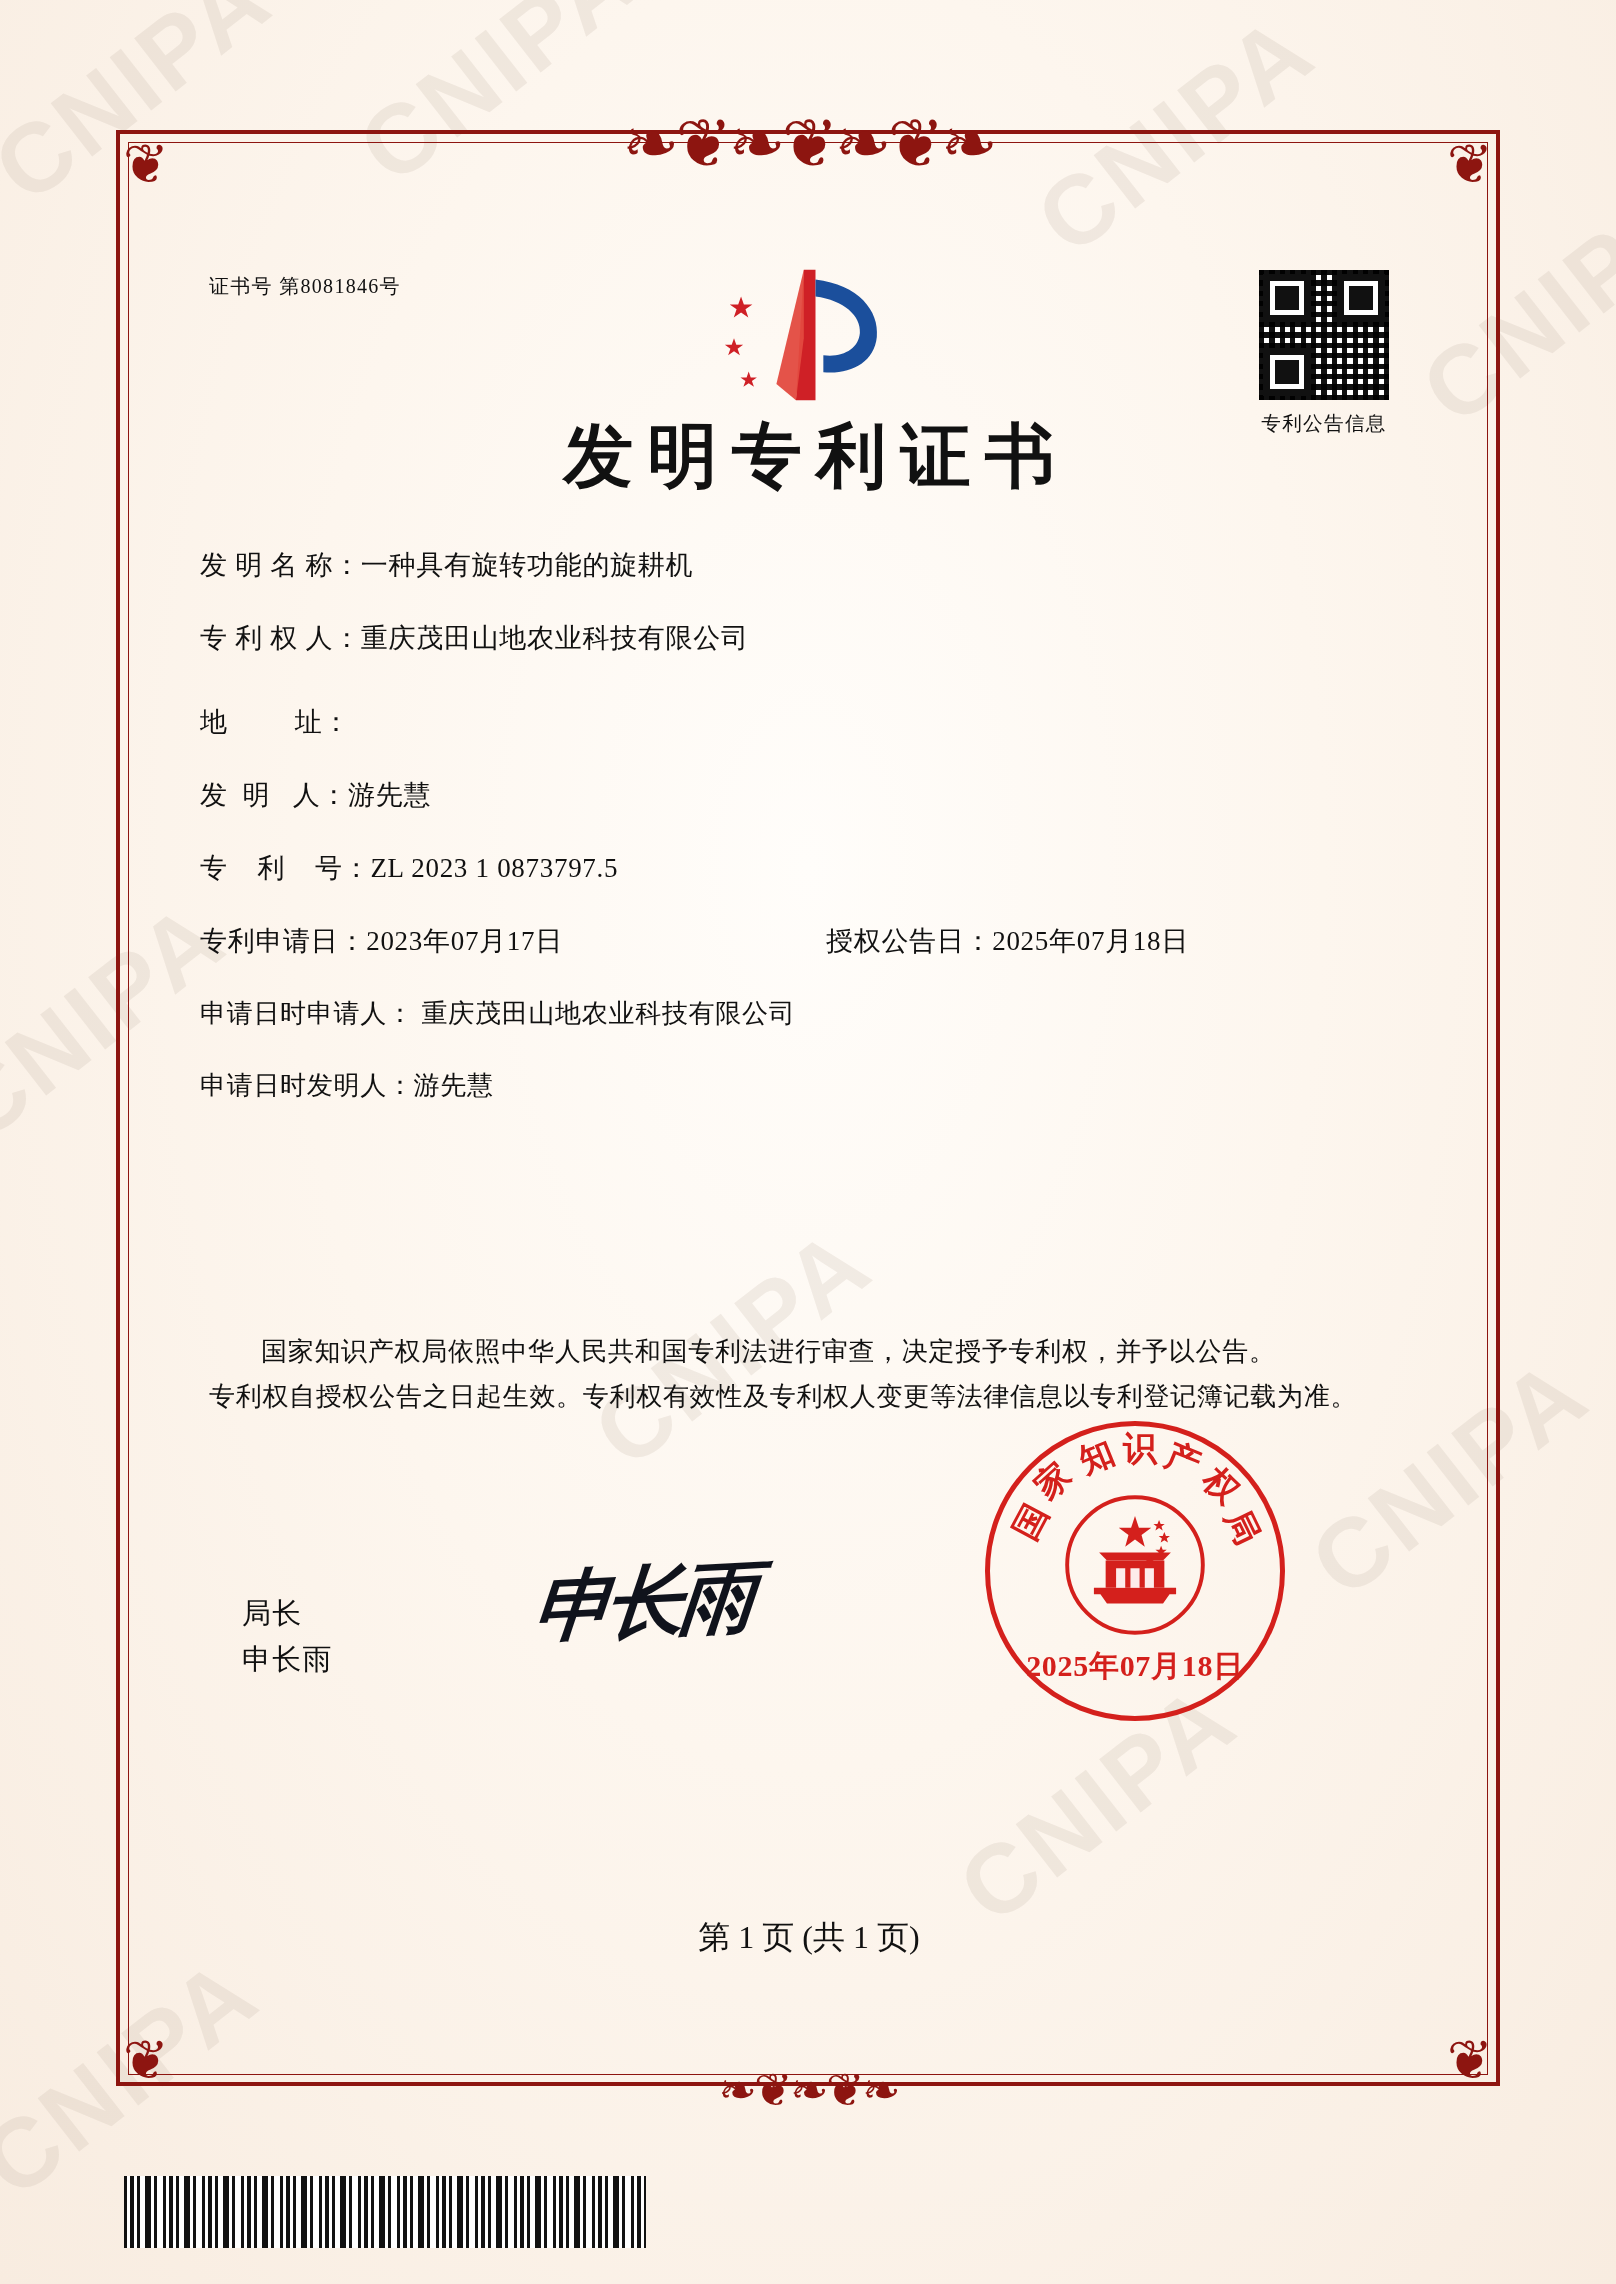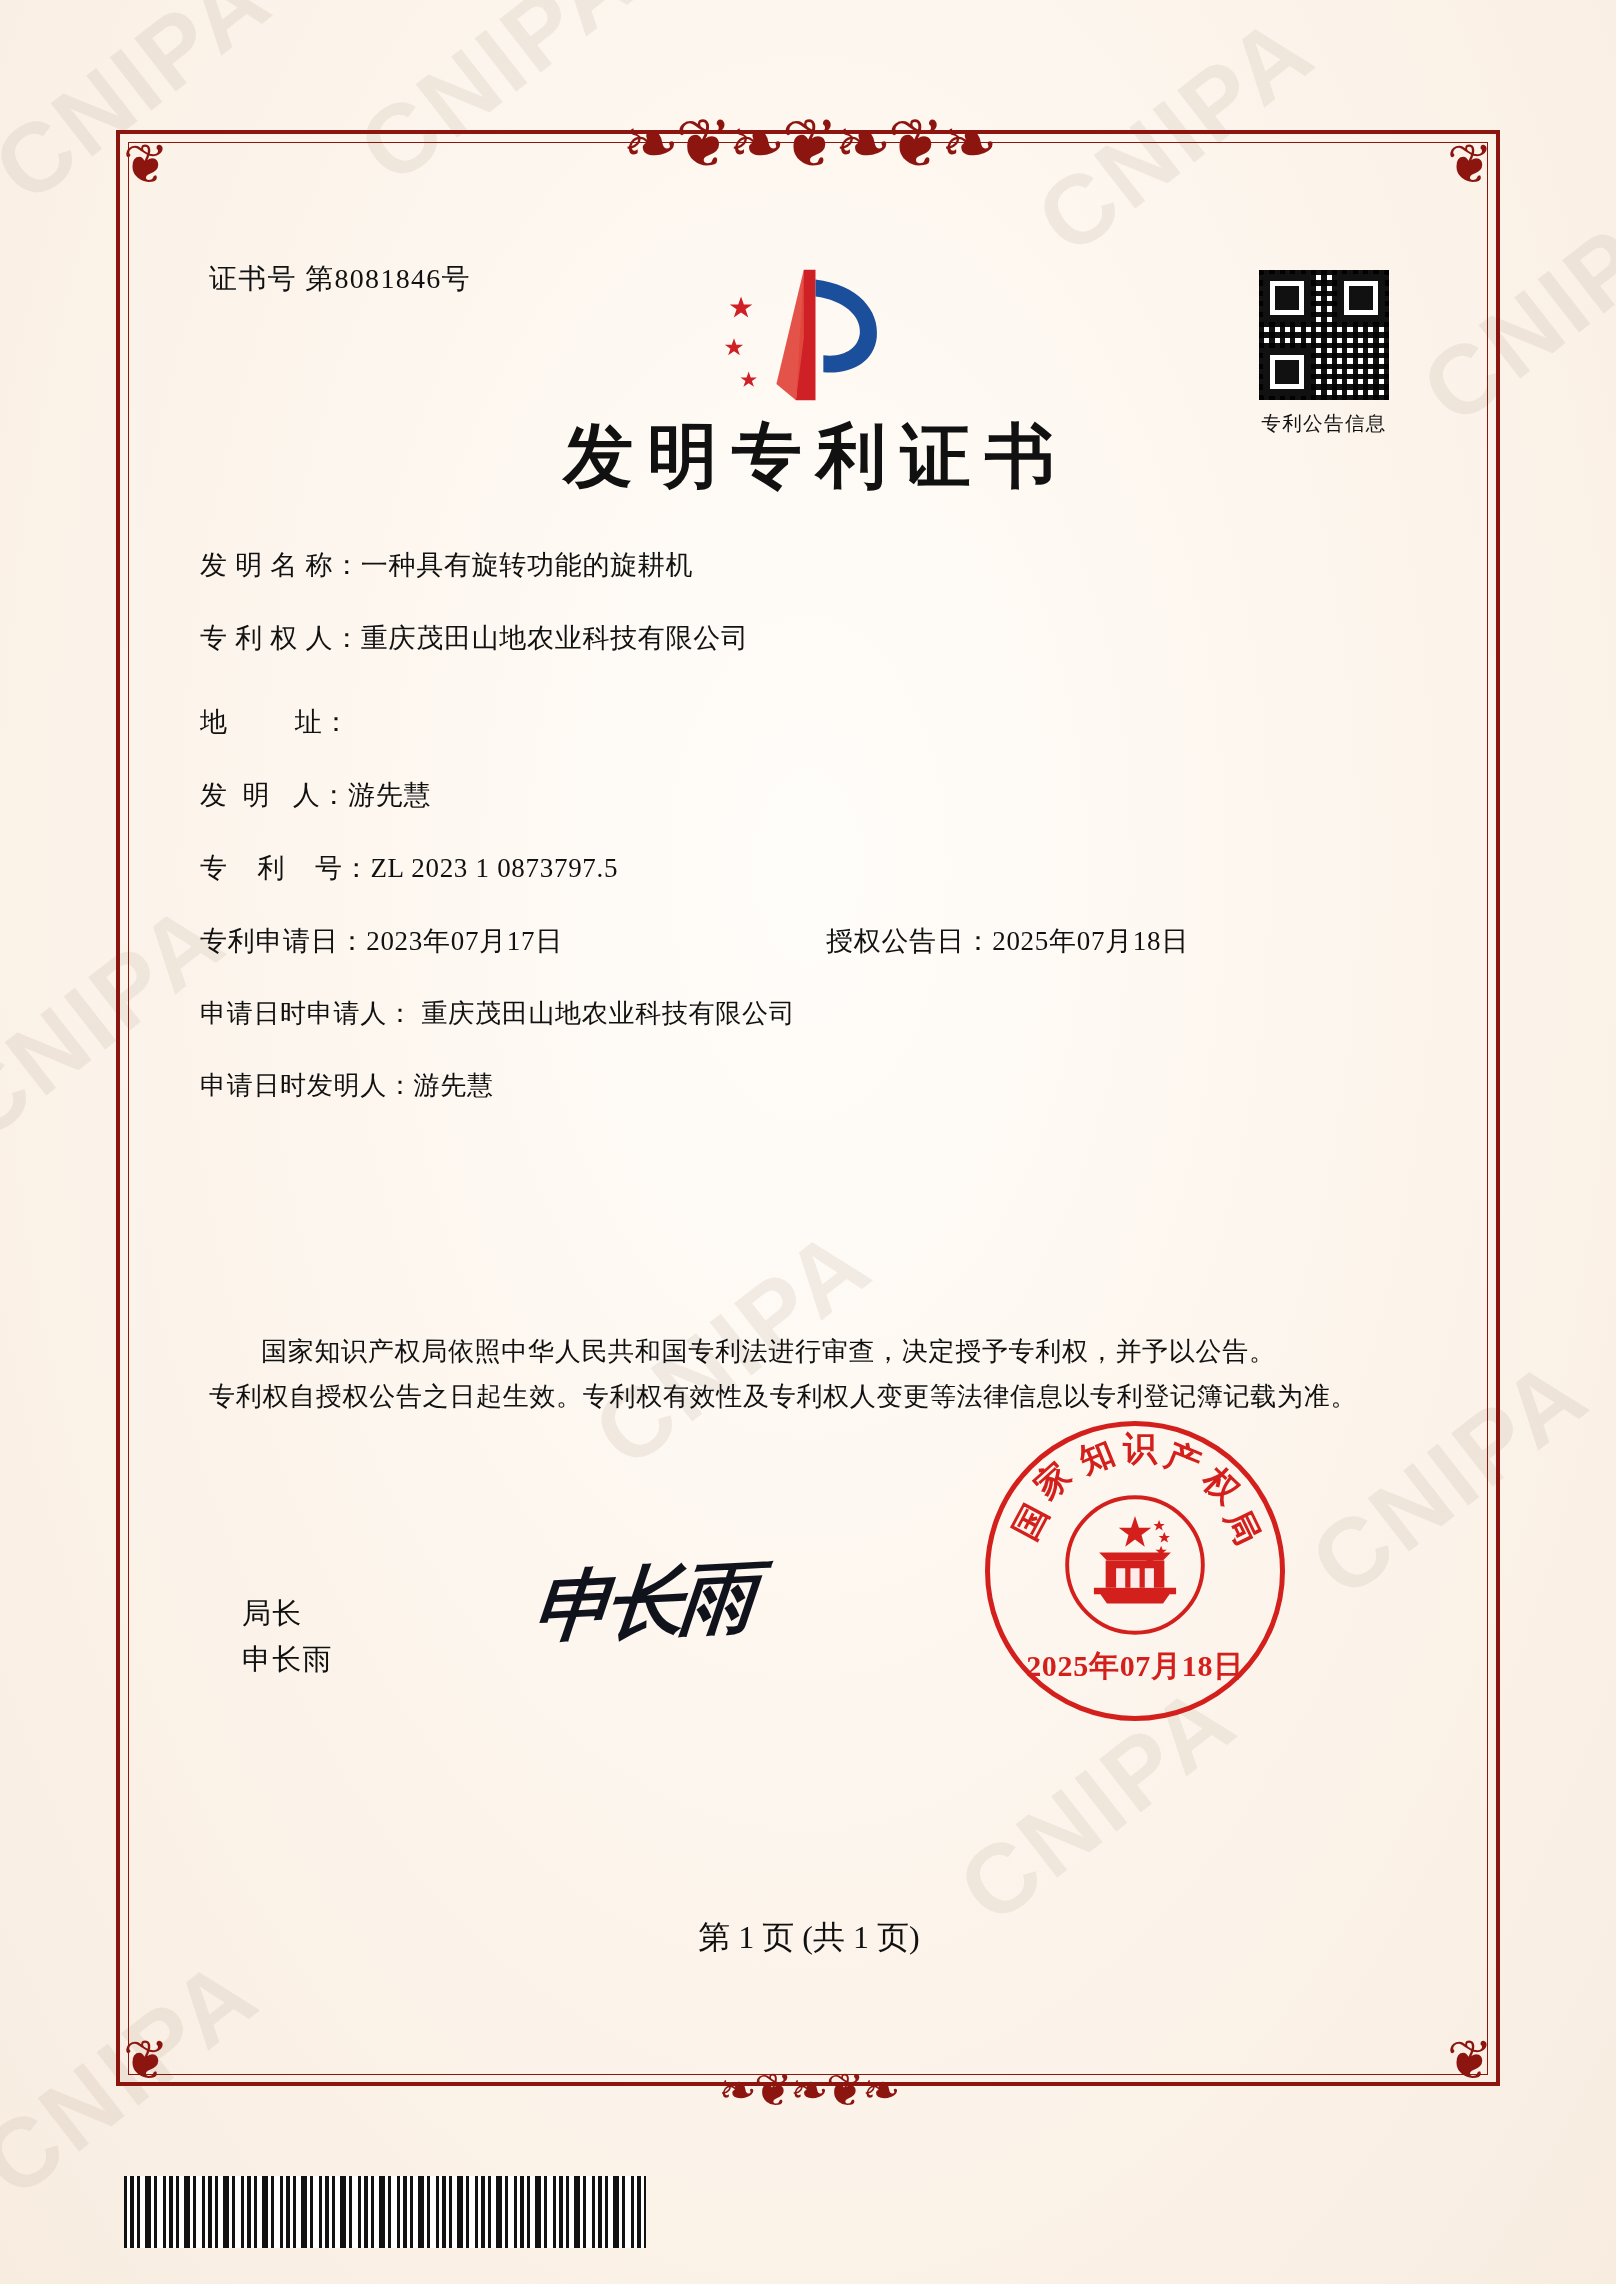--- a/index.html
+++ b/index.html
@@ -90,22 +90,22 @@
 
   
   #content {
     position: absolute;
     left: 170px; top: 156px;
     width: 1278px; height: 1904px;
   }
 
   #cert-no {
     position: absolute;
-    left: 39px; top: 104px;
-    font-size: 28px;
+    left: 39px; top: 117px;
+    font-size: 20px;
     color: #111;
     letter-spacing: 1.3px;
   }
 
   
   #emblem {
     position: absolute;
     left: 50%;
     transform: translateX(-50%);
     top: 104px;

